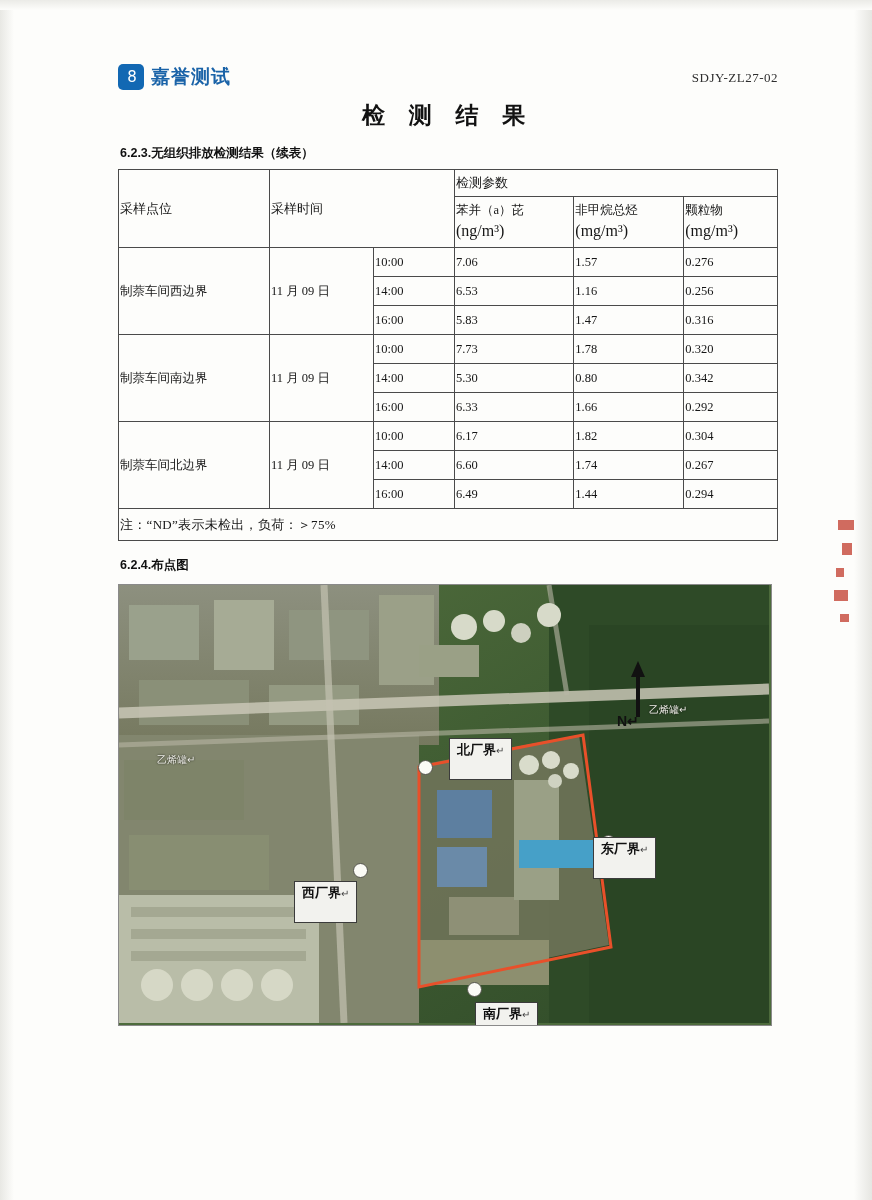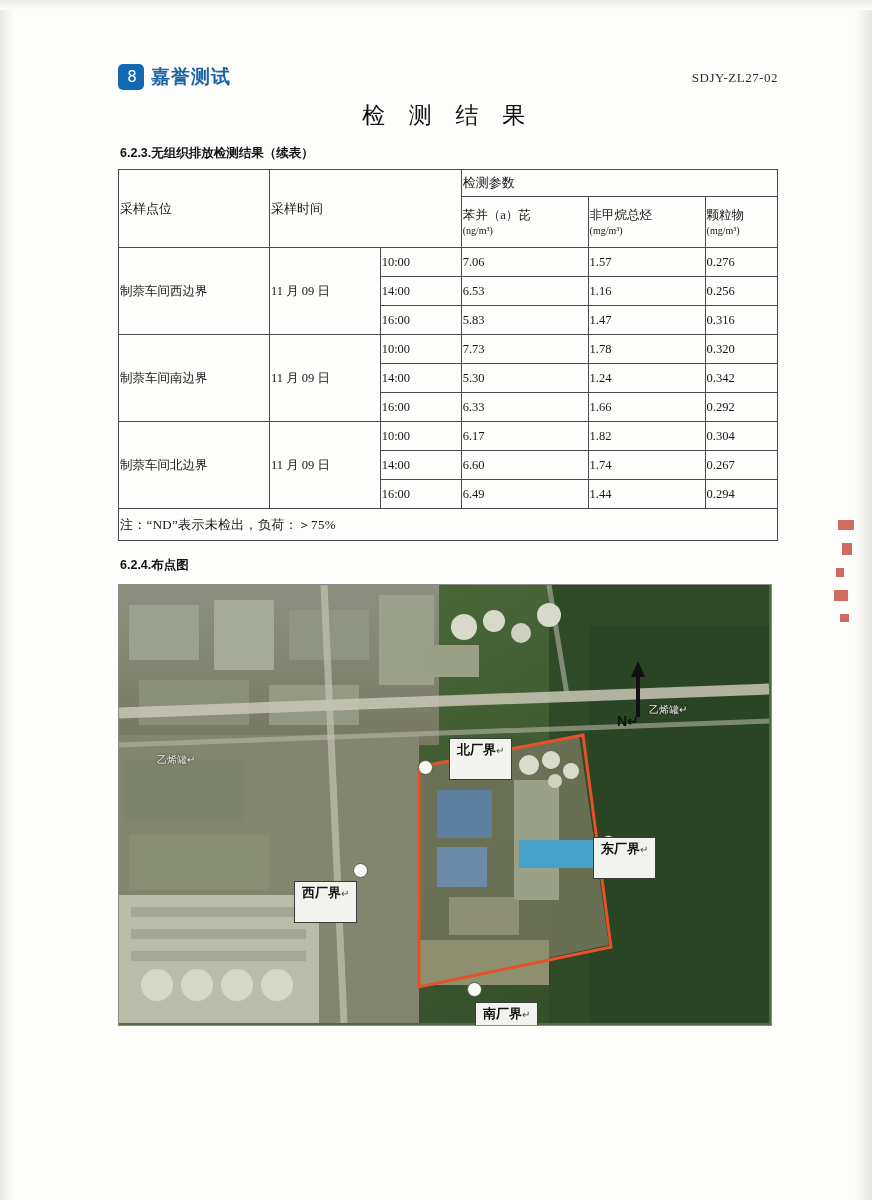--- a/index.html
+++ b/index.html
@@ -76,21 +76,21 @@
     position: absolute;
     right: 0; top: 12px;
     font-size: 13px;
     color: #2e2e2e;
     font-family: "Liberation Serif", serif;
     letter-spacing: 0.5px;
   }
   .main-title {
     text-align: center;
     font-size: 23px;
-    font-weight: normal;
+    font-weight: bold;
     letter-spacing: 9px;
     margin-top: 2px;
     margin-bottom: 8px;
     color: #111;
   }
   .subhdr {
     position: relative;
     border-bottom: 1.2px solid #3f3f3f;
     padding-bottom: 3px;
     height: 20px;
@@ -139,21 +139,21 @@
   }
   .col-point { width: 148px; font-size: 13px; }
   .col-time  { width: 112px; font-size: 13px; }
   .col-tsub  { width: 78px; }
   .cell-row { height: 29px; }
   .note-row td {
     height: 27px;
     font-size: 13px;
     letter-spacing: 0.3px;
   }
-  .unit { display: block; font-size: 10px; }
+  .unit { display: block; font-size: 16px; }
   
   .map-wrap {
     margin-top: 10px;
     width: 652px;
     height: 440px;
     border: 1px solid #8a8a8a;
     position: relative;
     overflow: hidden;
     background: #4d6b3c;
   }
@@ -283,21 +283,21 @@
           <td rowspan="3">制萘车间南边界</td>
           <td rowspan="3">11 月 09 日</td>
           <td class="col-tsub">10:00</td>
           <td>7.73</td>
           <td>1.78</td>
           <td>0.320</td>
         </tr>
         <tr class="cell-row">
           <td class="col-tsub">14:00</td>
           <td>5.30</td>
-          <td>1.24</td>
+          <td>0.80</td>
           <td>0.342</td>
         </tr>
         <tr class="cell-row">
           <td class="col-tsub">16:00</td>
           <td>6.33</td>
           <td>1.66</td>
           <td>0.292</td>
         </tr>
 
         <tr class="cell-row">

